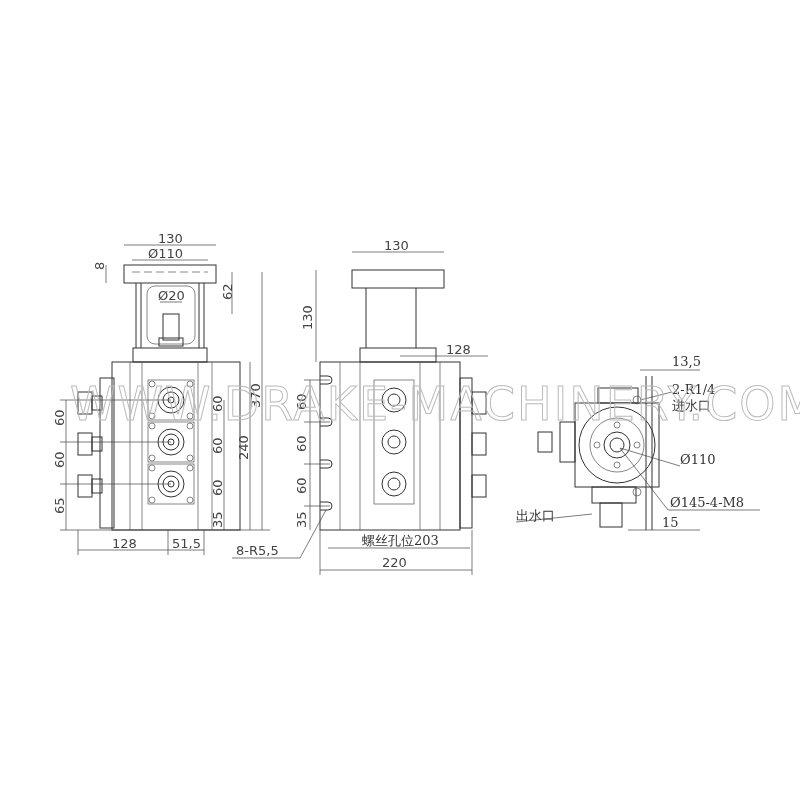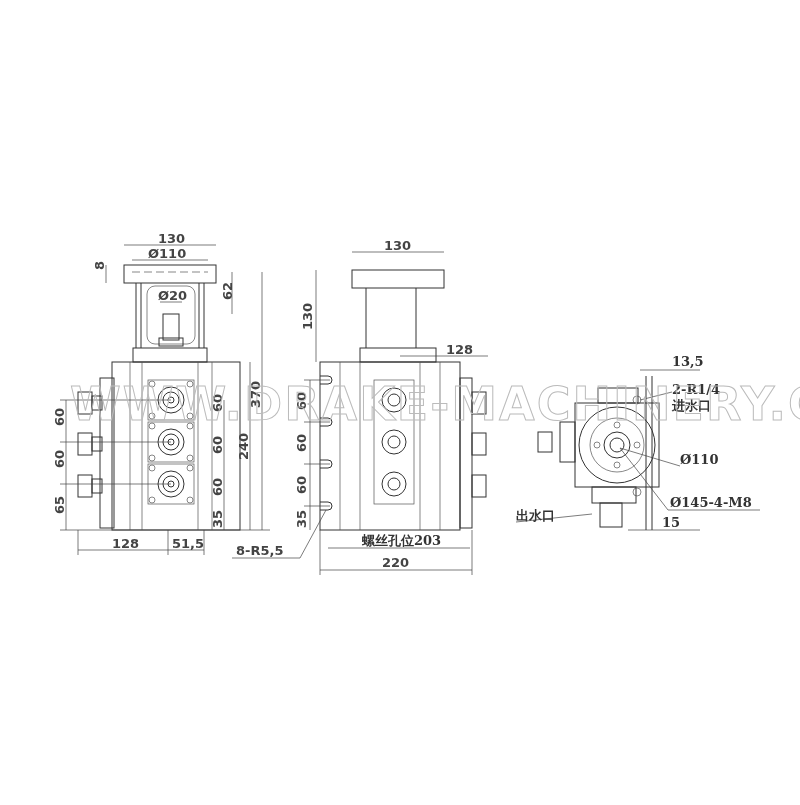--- a/index.html
+++ b/index.html
@@ -1,17 +1,17 @@
 <!DOCTYPE html>
 <html><head>
 <meta charset="utf-8">
 <style>
   html,body{margin:0;padding:0;background:#ffffff;}
   body{width:800px;height:805px;overflow:hidden;font-family:"DejaVu Sans",sans-serif;}
-  #stage{position:relative;width:800px;height:805px;font-weight:bold;}
+  #stage{position:relative;width:800px;height:805px;}
   svg{position:absolute;left:0;top:0;}
   .ln{stroke:#333;stroke-width:1;fill:none;}
   .th{stroke:#555;stroke-width:0.7;fill:none;}
   .dim{stroke:#444;stroke-width:0.7;fill:none;}
   .txt{fill:#444;font-family:"DejaVu Sans",sans-serif;font-size:13px;}
   .txts{fill:#333;font-family:"DejaVu Serif",serif;font-size:13px;}
   .wm{fill:none;stroke:#bbb;stroke-width:1;font-family:"DejaVu Sans",sans-serif;font-size:46px;letter-spacing:2px;}
 </style>
 </head>
 <body>

